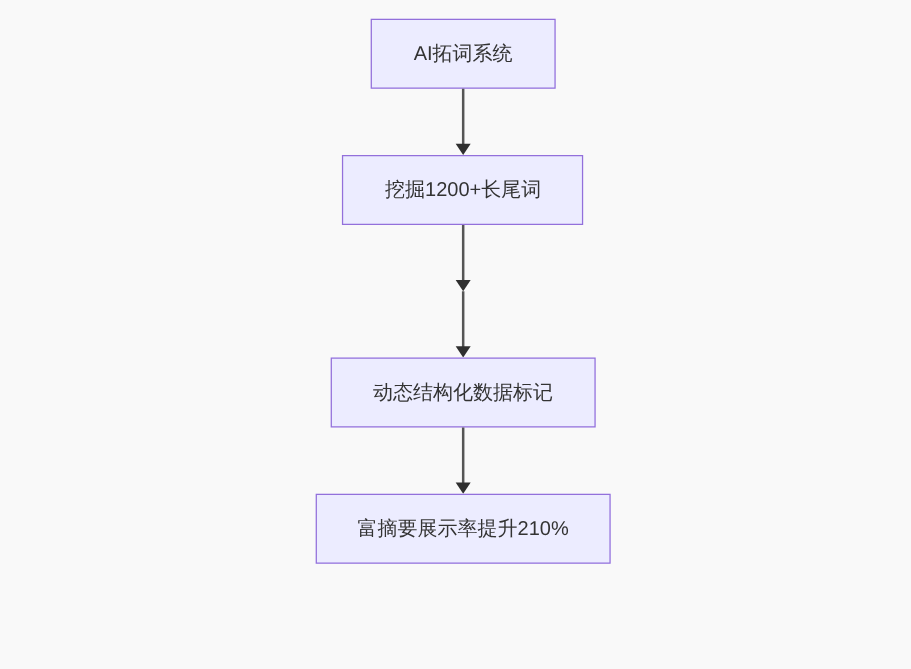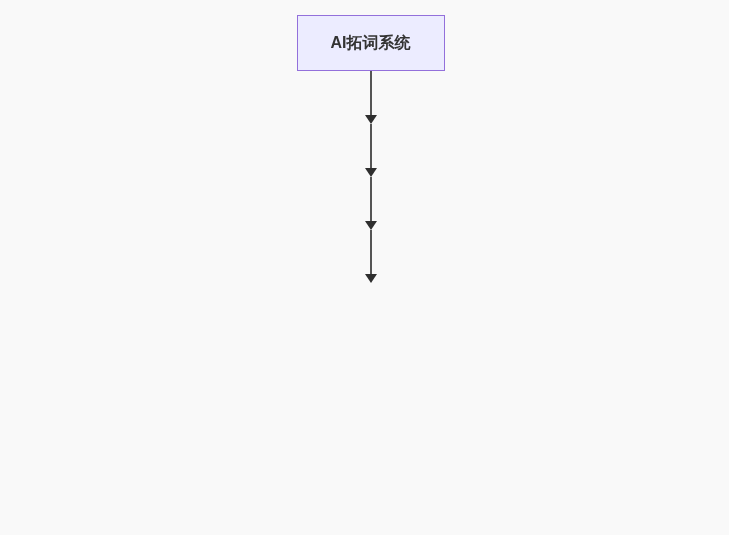--- a/index.html
+++ b/index.html
@@ -3,21 +3,21 @@
 <meta charset="utf-8">
 <style>
   :root {
     --canvas-bg: #f9f9f9;
     --node-fill: #ececff;
     --node-border: #9370db;
     --node-text: #333333;
     --edge-line: #555555;
     --edge-arrowhead: #2f2f2f;
   }
-  * { margin: 0; padding: 0; box-sizing: border-box; font-weight: bold; }
+  * { margin: 0; padding: 0; box-sizing: border-box; }
   html, body {
     width: 729px;
     height: 535px;
     background: var(--canvas-bg);
     font-family: "Liberation Sans", "DejaVu Sans", sans-serif;
     overflow: hidden;
   }
   .flow {
     position: absolute;
     top: 15px;
@@ -68,32 +68,41 @@
 
   <div class="node">
     <span>AI拓词系统</span>
   </div>
 
   <div class="edge">
     <div class="edge-line"></div>
     <div class="edge-head"></div>
   </div>
 
+  <div class="node">
+    <span>挖掘1200+长尾词</span>
+  </div>
 
   <div class="edge">
     <div class="edge-line"></div>
     <div class="edge-head"></div>
   </div>
 
 
   <div class="edge">
     <div class="edge-line"></div>
     <div class="edge-head"></div>
   </div>
 
+  <div class="node">
+    <span>动态结构化数据标记</span>
+  </div>
 
   <div class="edge">
     <div class="edge-line"></div>
     <div class="edge-head"></div>
   </div>
 
+  <div class="node">
+    <span>富摘要展示率提升210%</span>
+  </div>
 
 </div>
 
 </body></html>

